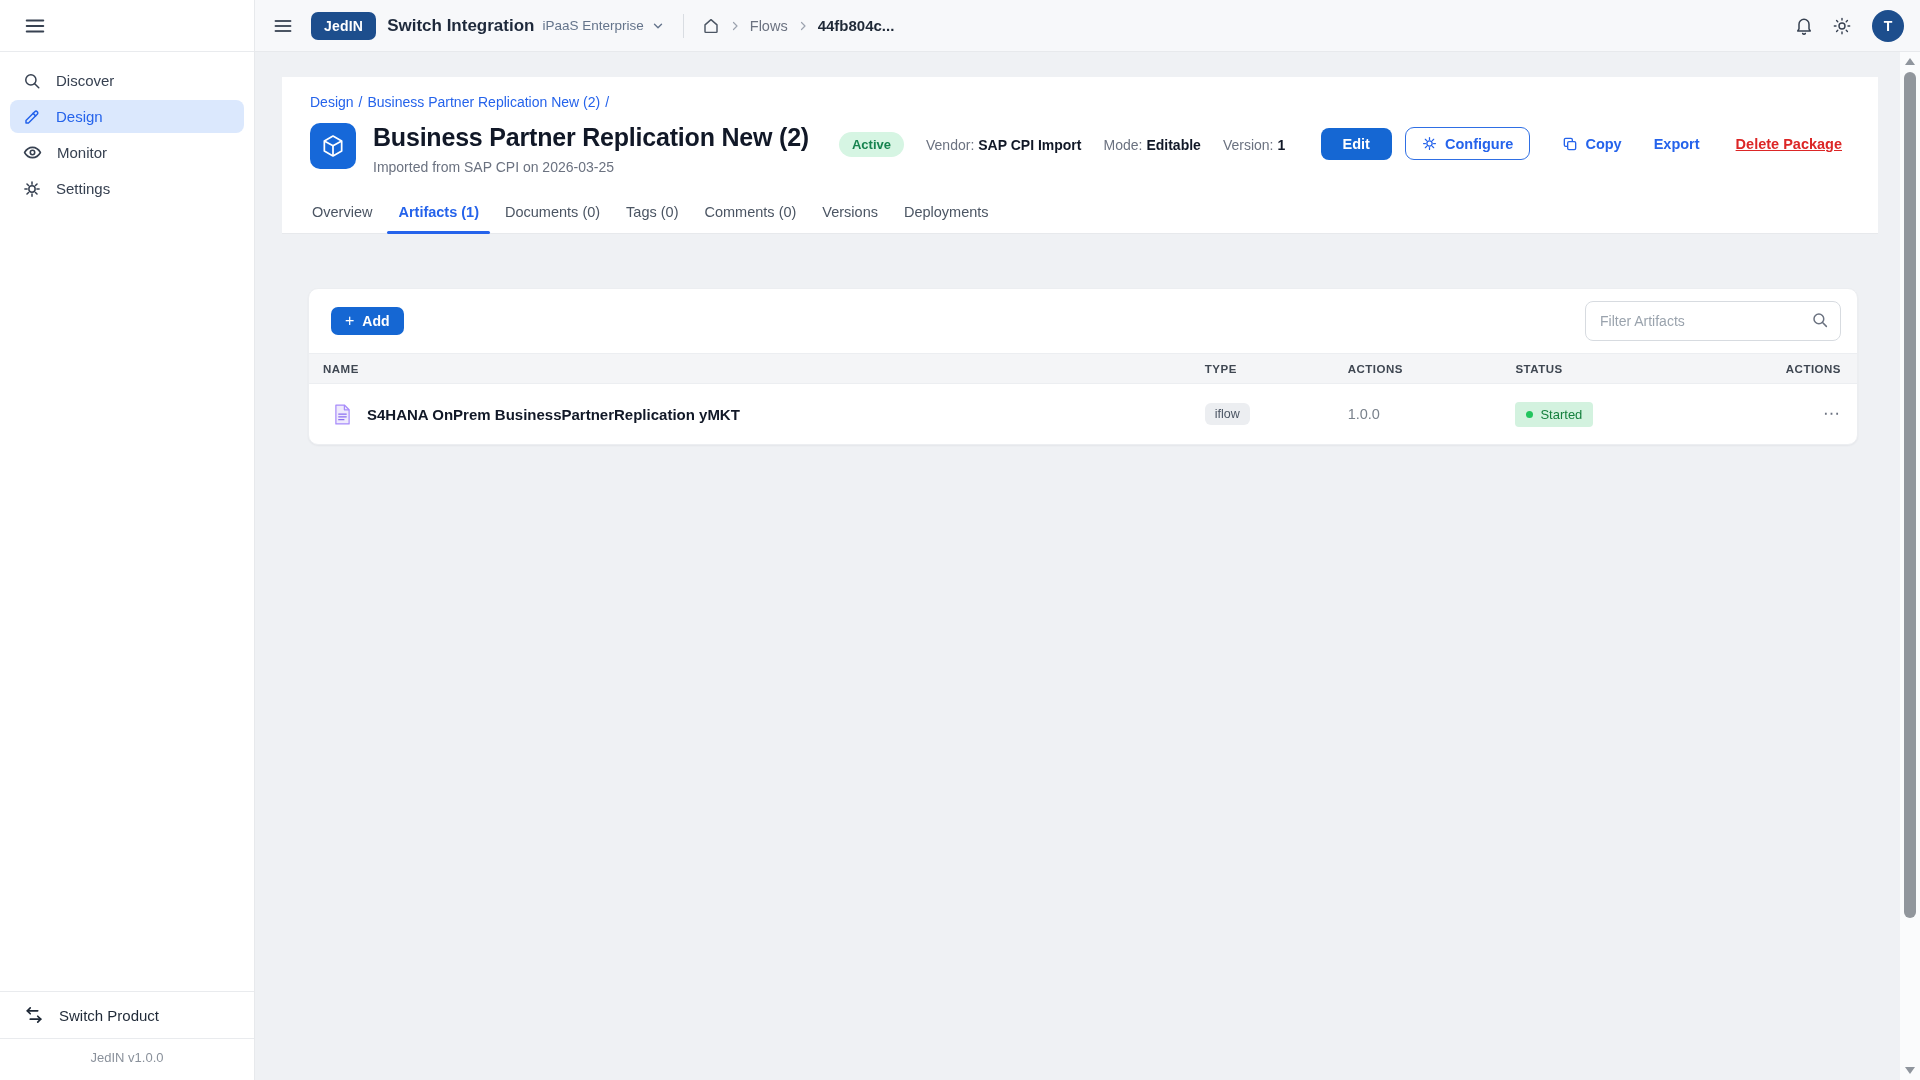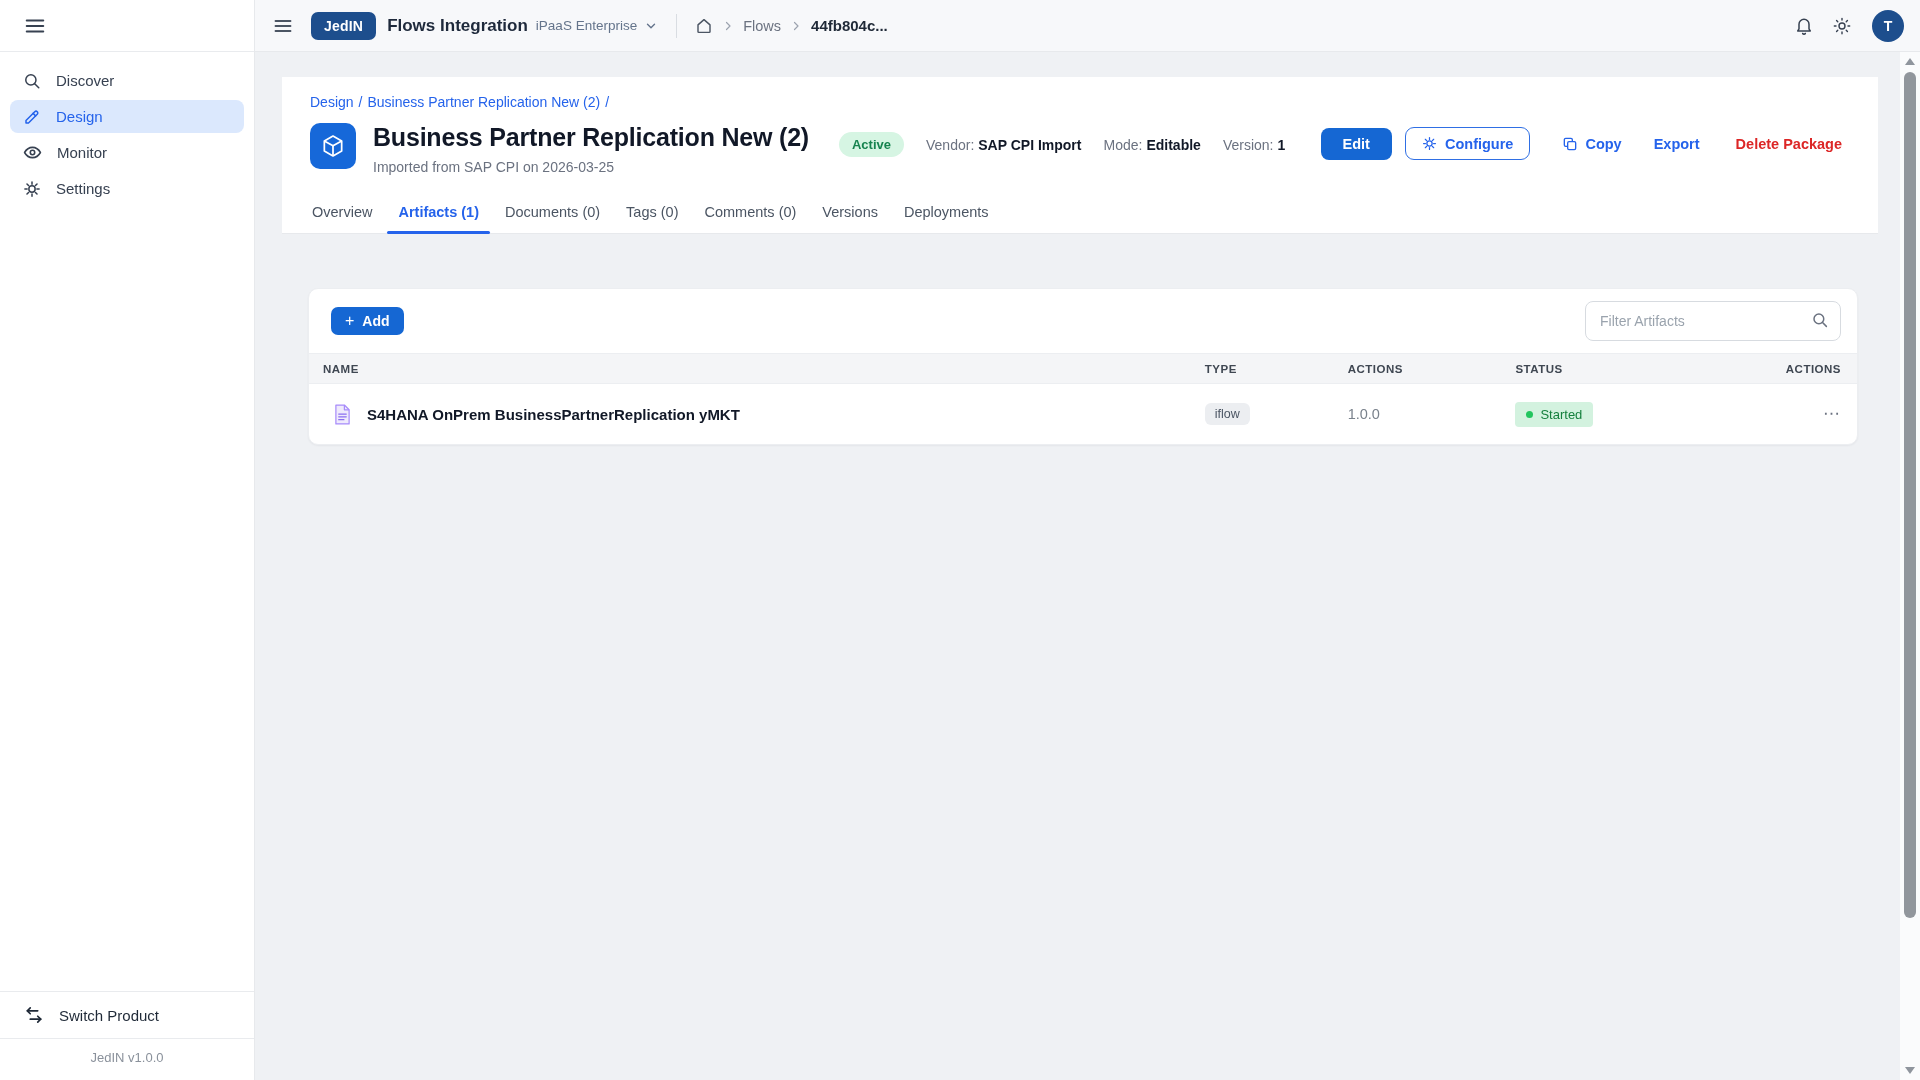--- a/index.html
+++ b/index.html
@@ -92,21 +92,21 @@
   }
   .btn-outline {
     margin-left: 13px; background: #fff; color: #2563eb; font-size: 14.5px; font-weight: 600;
     border: 1px solid #2f6fe4; border-radius: 9px; height: 33px; padding: 0 16px;
     display: flex; align-items: center; gap: 8px; cursor: pointer;
   }
   .btn-link {
     background: none; border: none; color: #2563eb; font-size: 14.5px; font-weight: 600;
     display: flex; align-items: center; gap: 7px; cursor: pointer; margin-left: 32px;
   }
-  .btn-link.danger { color: #dc2626; margin-left: 36px; margin-right: 8px; }
+  .btn-link.danger { color: #dc2626; margin-left: 36px; margin-right: 8px; text-decoration: underline; }
   .tabs-row { display: flex; margin-top: 29px; padding: 0 17px; border-bottom: 1px solid #e7e9ec; }
   .tab {
     position: relative; padding: 0 11px 13px 11px; margin: 0 2px;
     font-size: 14.5px; color: #4b5563; cursor: pointer; white-space: nowrap;
   }
   .tab.active { color: #2563eb; font-weight: 600; }
   .tab.active::after {
     content: ""; position: absolute; left: 0; right: 0; bottom: -1px;
     height: 3px; background: #2563eb; border-radius: 3px;
   }
@@ -229,21 +229,21 @@
   </div>
 </div>
 
 <div class="topbar">
   <span class="burger">
     <svg width="20" height="20" viewBox="0 0 24 24">
         <path d="M3 6h18M3 12h18M3 18h18" stroke="currentColor" stroke-width="2.2" stroke-linecap="round" fill="none"></path>
       </svg>
   </span>
   <span class="logo-badge">JedIN</span>
-  <span class="product-name">Flows Integration</span>
+  <span class="product-name">Switch Integration</span>
   <span class="product-edition">iPaaS Enterprise</span>
   <span class="chev">
     <svg width="14" height="14" viewBox="0 0 24 24" fill="none" stroke="currentColor" stroke-width="2.4" stroke-linecap="round" stroke-linejoin="round">
         <path d="M6 9l6 6 6-6"></path>
       </svg>
   </span>
   <span class="vdiv"></span>
   <span class="icon-btn" style="margin-left:0;color:#4b5563;">
     <svg width="18" height="18" viewBox="0 0 24 24" fill="none" stroke="currentColor" stroke-width="1.9" stroke-linejoin="round">
         <path d="M4 10.5 12 3.5l8 7v9a1 1 0 0 1-1 1H5a1 1 0 0 1-1-1v-9z"></path>

